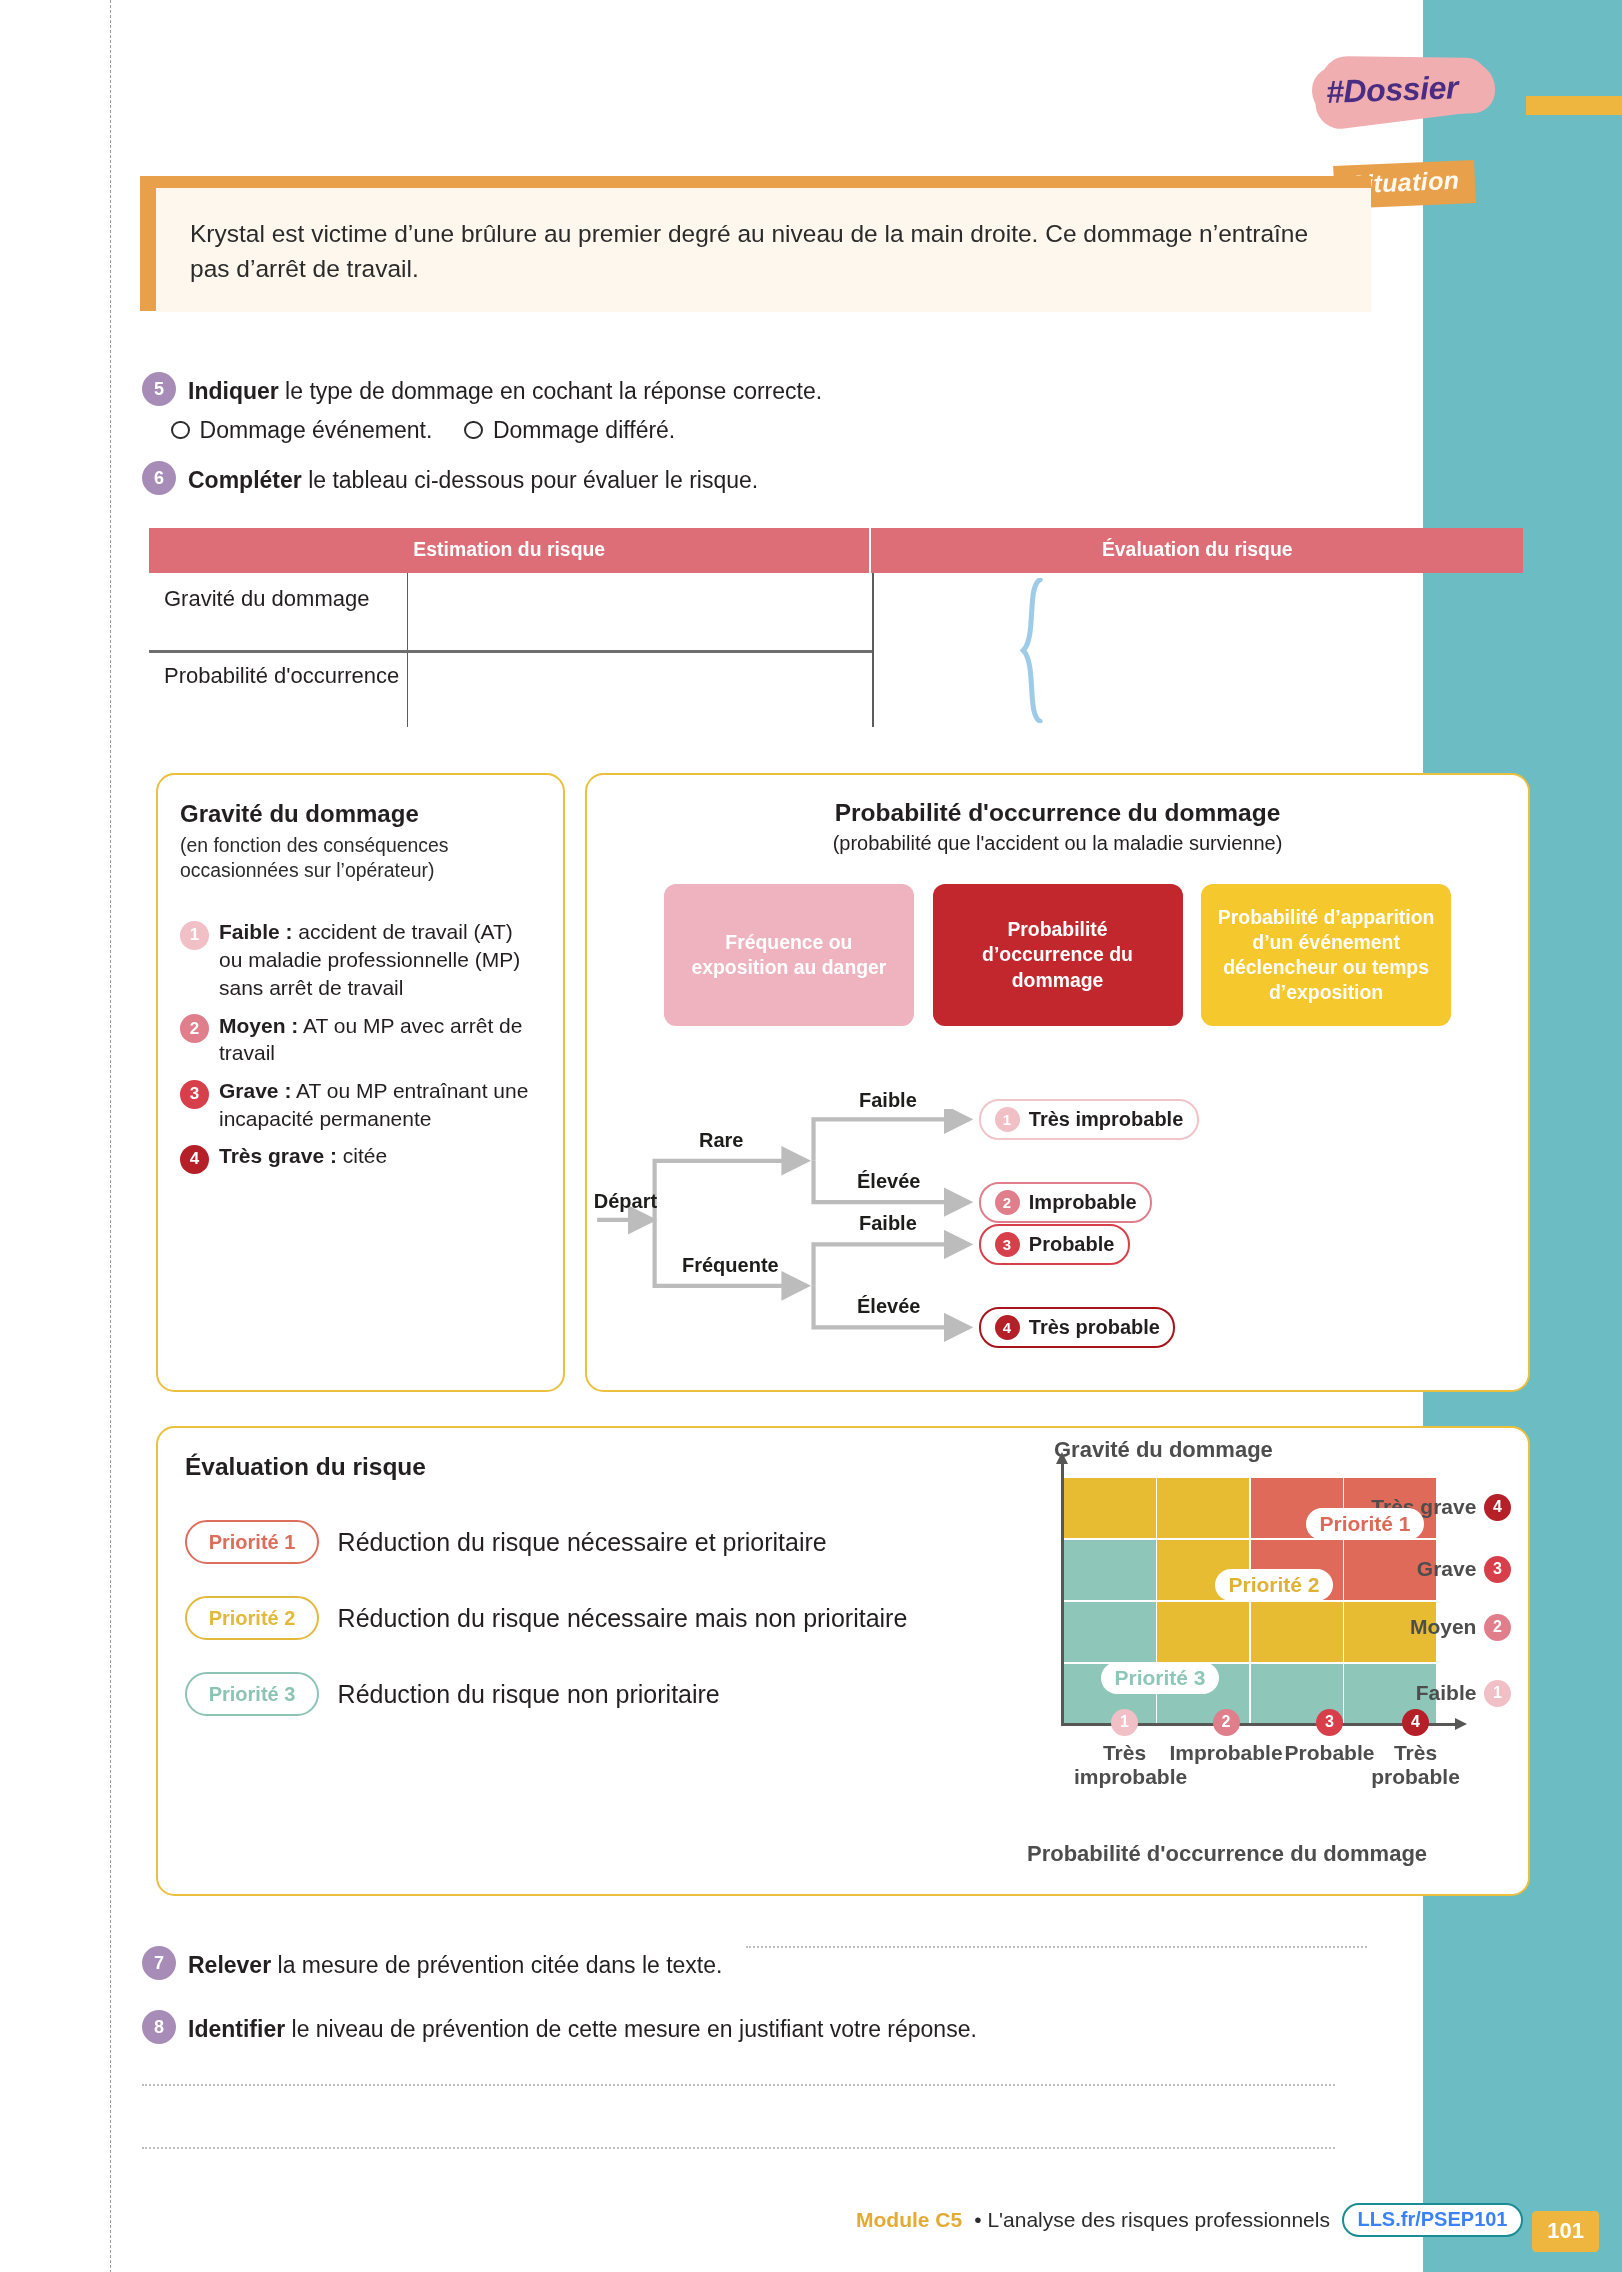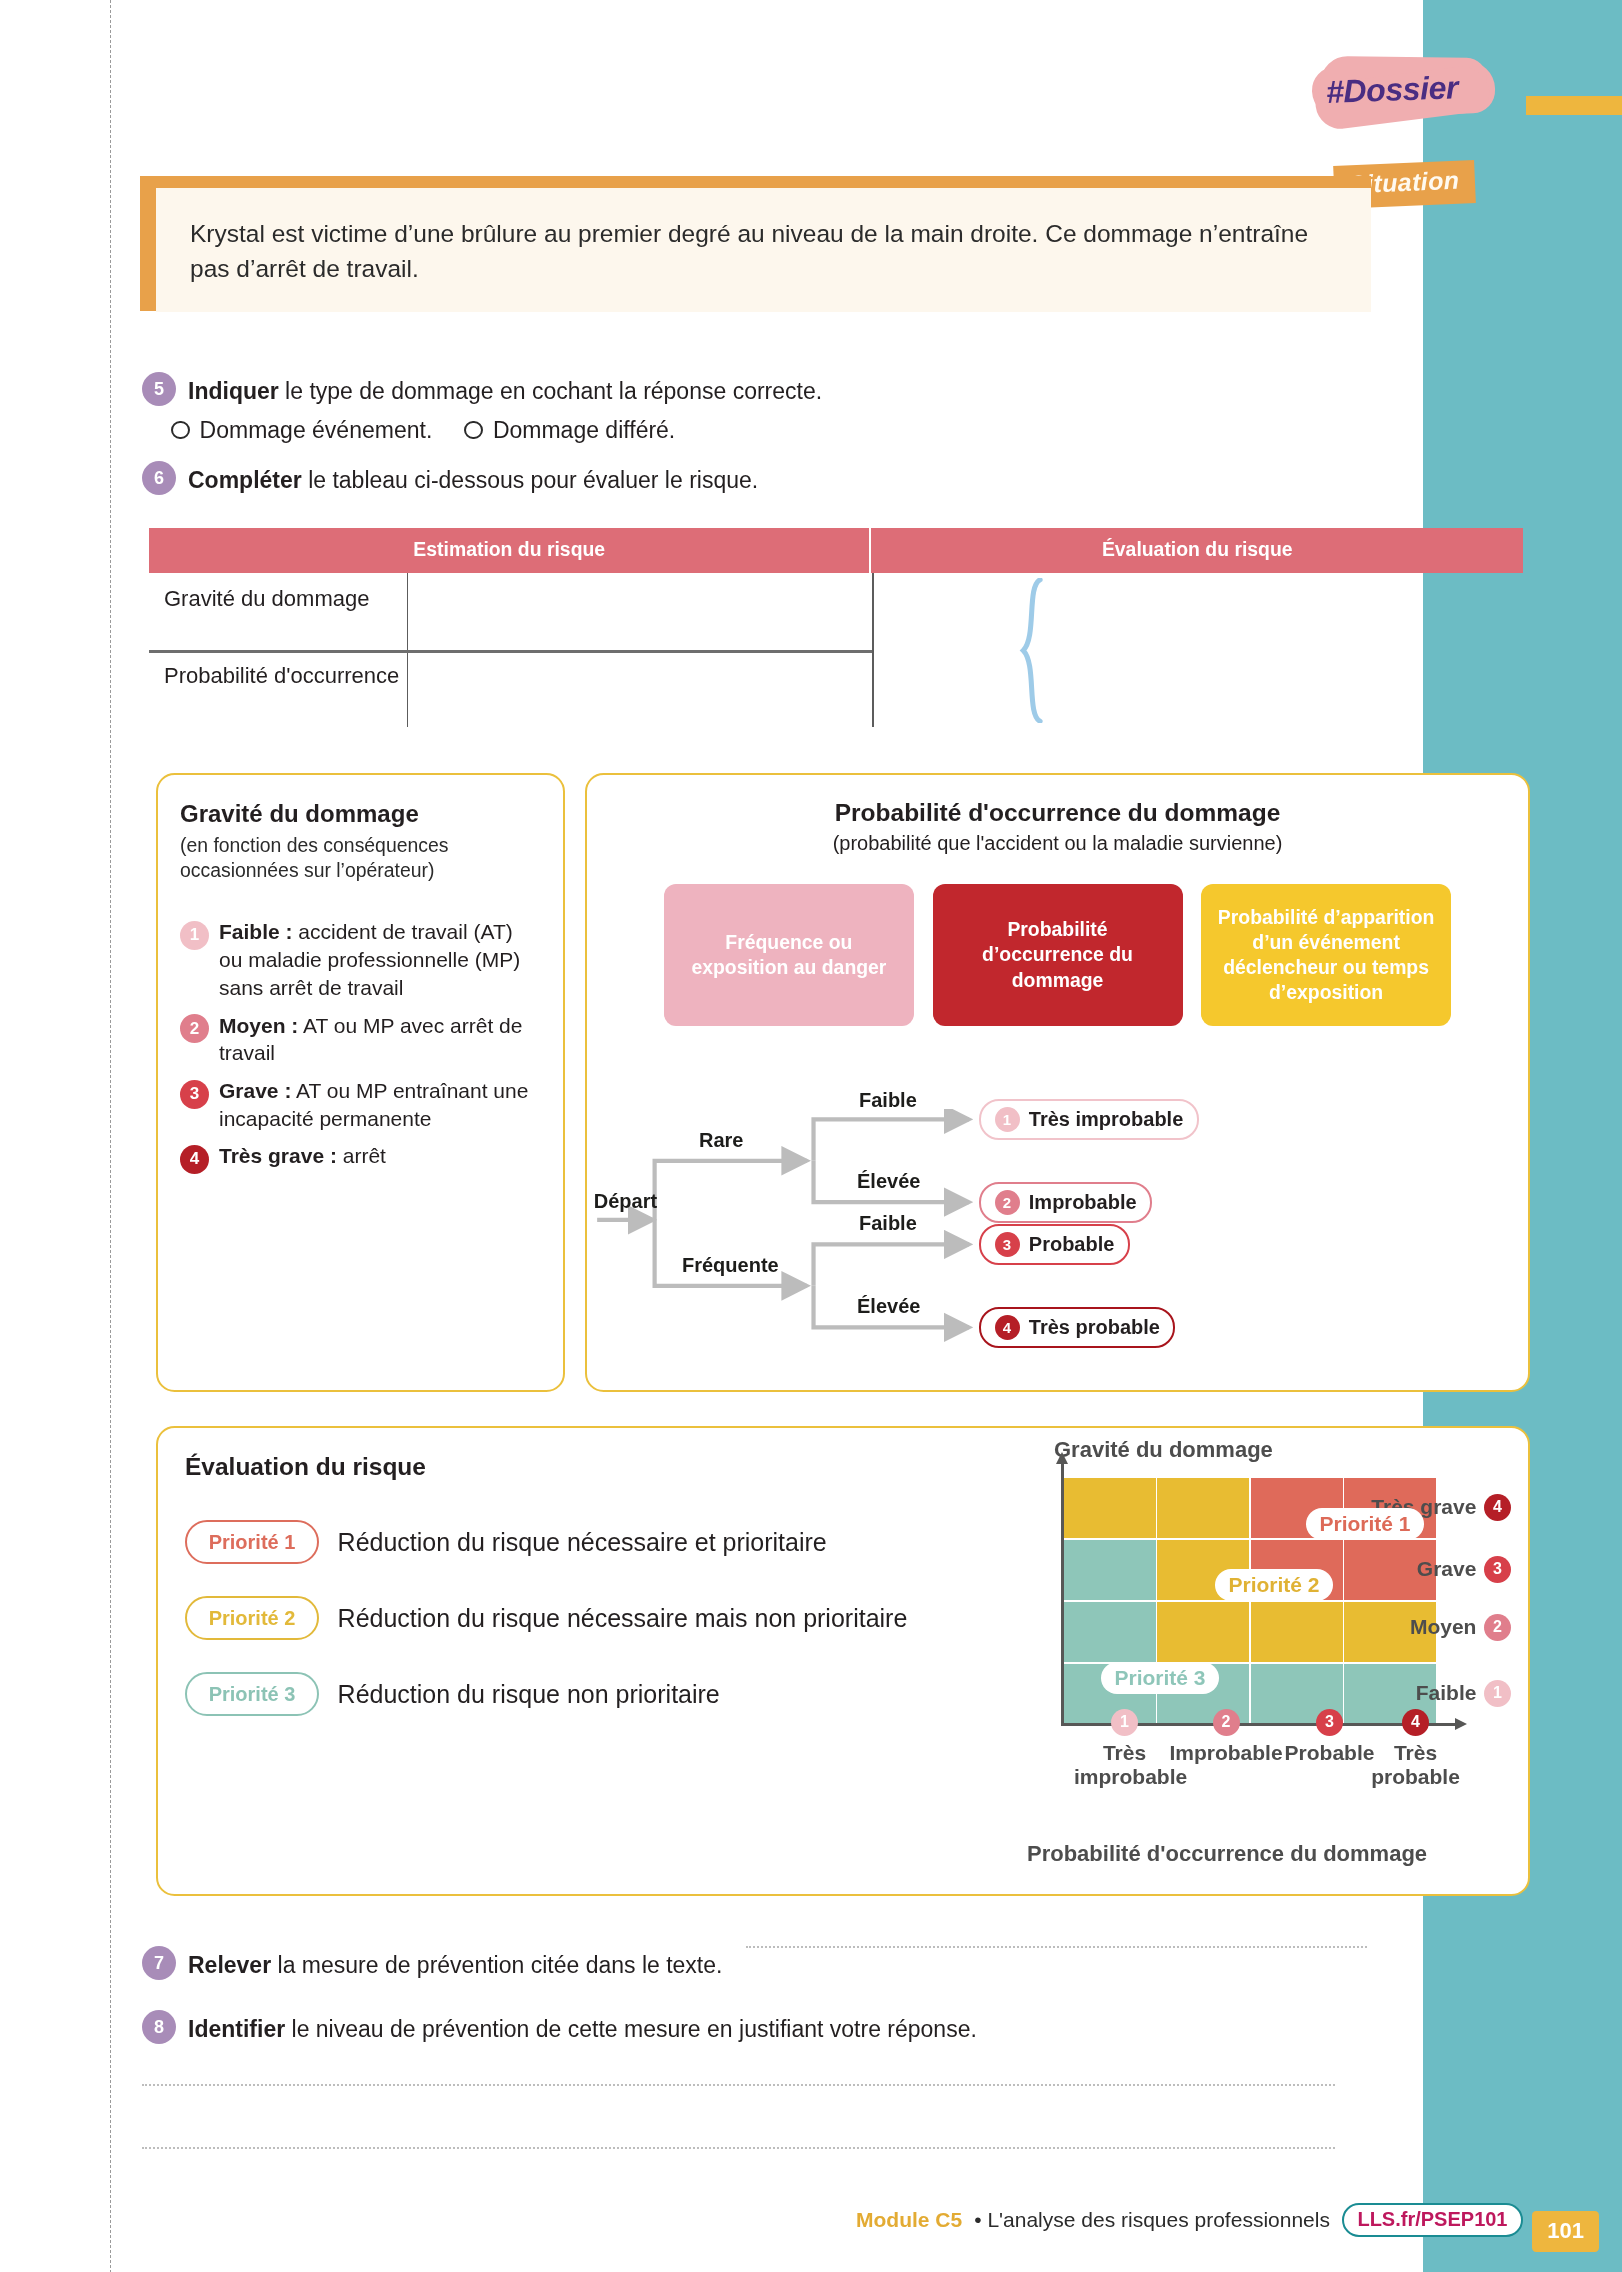--- a/index.html
+++ b/index.html
@@ -279,21 +279,21 @@
   
   .footer {
     position: absolute; left: 0; top: 2194px; width: 1623px; height: 52px;
     display: flex; align-items: center; justify-content: flex-end;
   }
   .footer-inner { display: flex; align-items: center; gap: 12px; padding-right: 100px; }
   .f-module { font-size: 21px; font-weight: bold; color: #e3ab33; }
   .f-title { font-size: 21px; color: #2b2b2b; }
   .f-link {
     border: 2.5px solid #1a8c93; border-radius: 18.6px; padding: 2.5px 13.5px 4.2px 13.5px;
-    font-size: 20px; font-weight: bold; color: #be185d; background: #ffffff; text-align: center;
+    font-size: 20px; font-weight: bold; color: #3b82f6; background: #ffffff; text-align: center;
   }
   .f-page {
     position: absolute; right: 24px; top: 2197px;
     background: #eeb63e; color: #ffffff;
     font-size: 22px; font-weight: bold;
     padding: 6.8px 15px 8.5px 15px; border-radius: 4.2px; margin-top: 14px;
   }
 </style>
 </head>
 <body>
@@ -369,21 +369,21 @@
     <div class="grav-item">
       <div class="rbadge rb2">2</div>
       <div class="grav-text"><b>Moyen :</b><span> AT ou MP avec arrêt de travail</span></div>
     </div>
     <div class="grav-item">
       <div class="rbadge rb3">3</div>
       <div class="grav-text"><b>Grave :</b><span> AT ou MP entraînant une incapacité permanente</span></div>
     </div>
     <div class="grav-item">
       <div class="rbadge rb4">4</div>
-      <div class="grav-text"><b>Très grave :</b><span> arrêt</span></div>
+      <div class="grav-text"><b>Très grave :</b><span> citée</span></div>
     </div>
   </div>
 </div>
 
 <div class="card" id="card-proba">
   <div class="proba-title">Probabilité d'occurrence du dommage</div>
   <div class="proba-sub">(probabilité que l'accident ou la maladie survienne)</div>
 
   <div class="proba-steps">
     <div class="pstep ps1">Fréquence ou exposition au danger</div>

